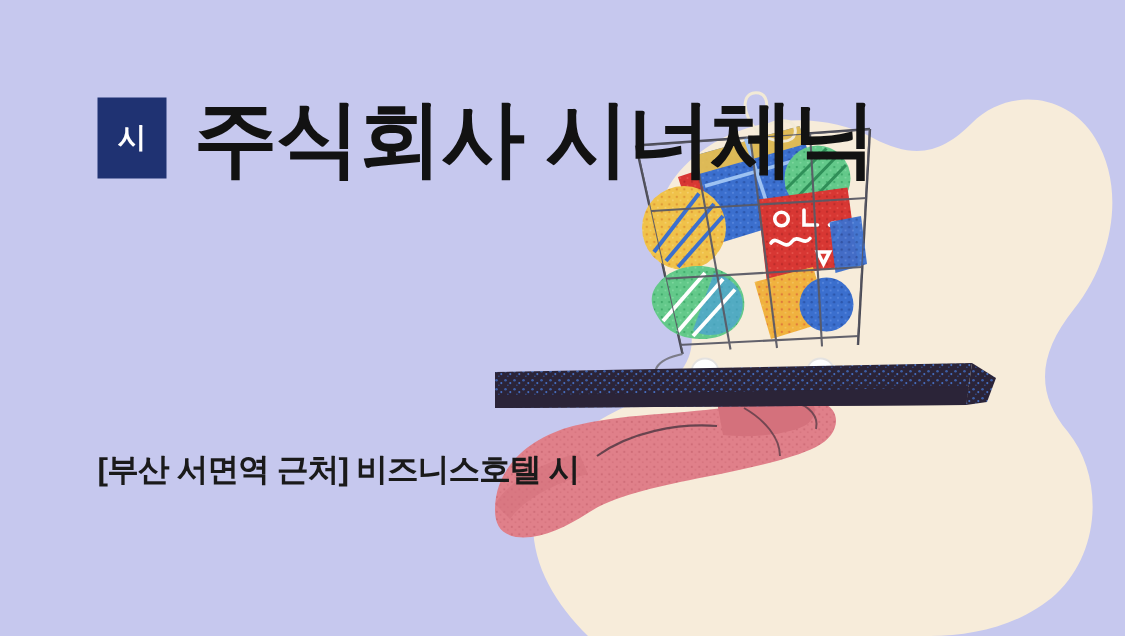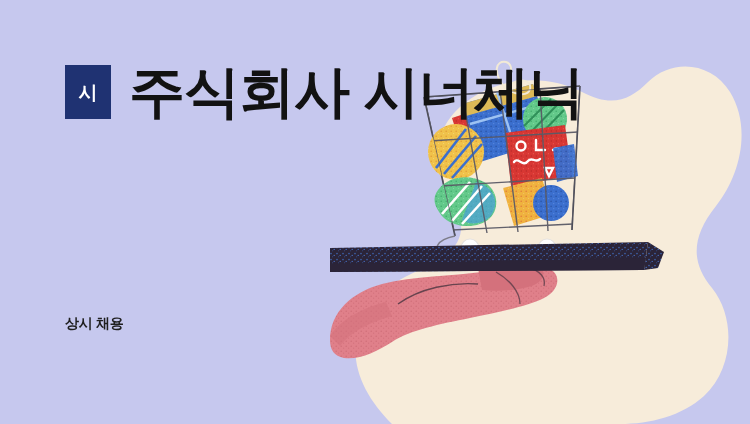--- a/index.html
+++ b/index.html
@@ -279,17 +279,17 @@
   </svg>
 
   <div class="text-layer">
 
     <div id="brand-row">
       <div id="logo-badge">시</div>
       <div id="company-name">주식회사 시너체닉</div>
     </div>
 
     <div id="headline-block">
-      <p id="job-subtitle">상시 채용</p>
+      <p id="job-title">[부산 서면역 근처] 비즈니스호텔 시</p>
     </div>
 
   </div>
 </div>
 
 </body></html>

